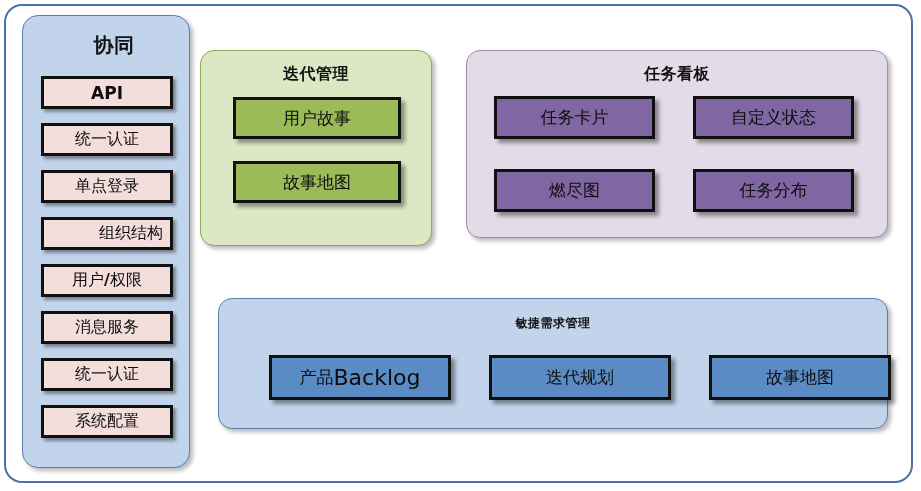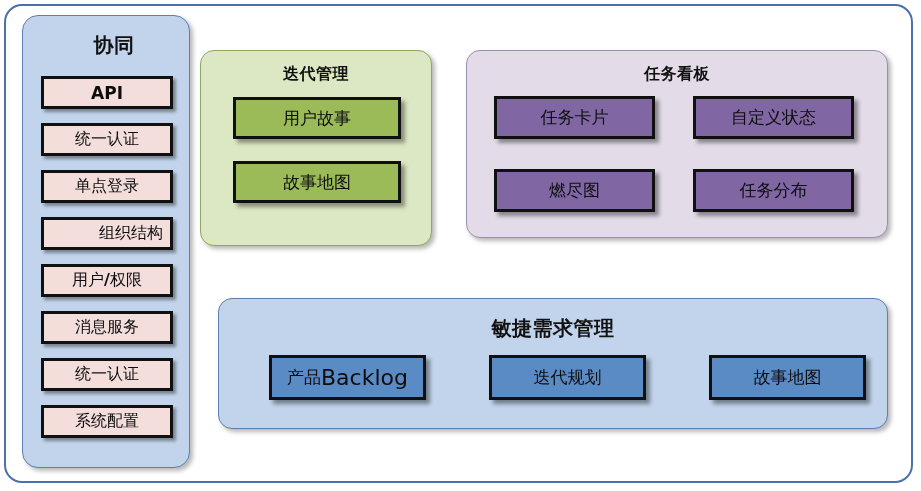--- a/index.html
+++ b/index.html
@@ -155,26 +155,26 @@
   #agile-panel {
     left: 218px;
     top: 298px;
     width: 670px;
     height: 131px;
     background: #C2D4EB;
     border: 1.5px solid #5B80B0;
   }
   #agile-title {
     top: 16px;
-    font-size: 20px;
+    font-size: 12px;
   }
   .blue-box {
     position: absolute;
     top: 56px;
-    width: 157px;
+    width: 182px;
     height: 45px;
     background: #5B8BC4;
     border: 3px solid #101010;
     box-sizing: border-box;
     display: flex;
     align-items: center;
     justify-content: center;
     box-shadow: 4px 4px 4px rgba(0,0,0,0.40);
     font-size: 17px;
     color: #0d0d0d;

